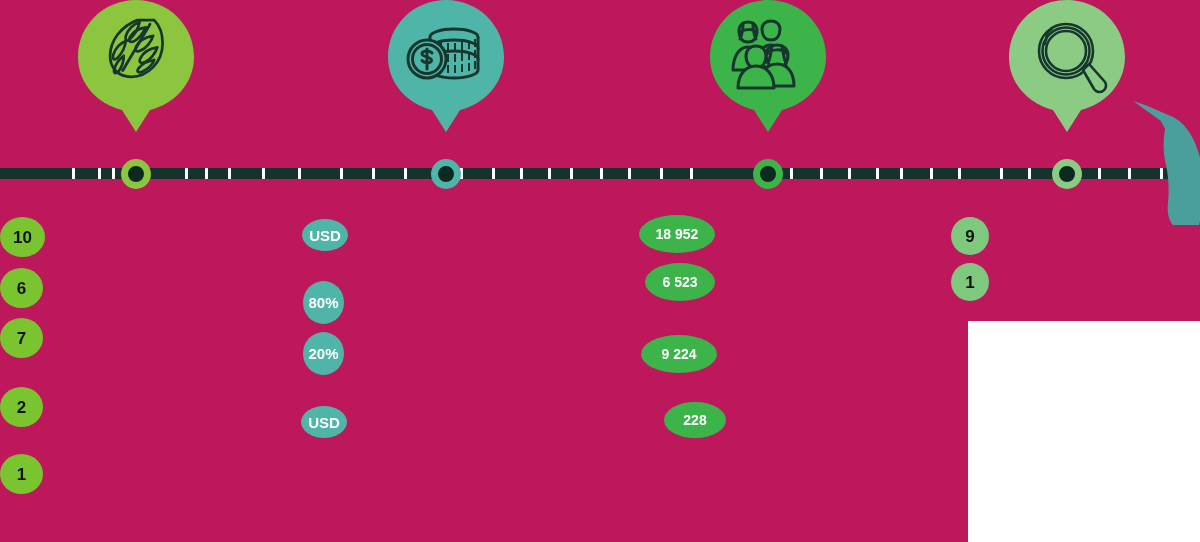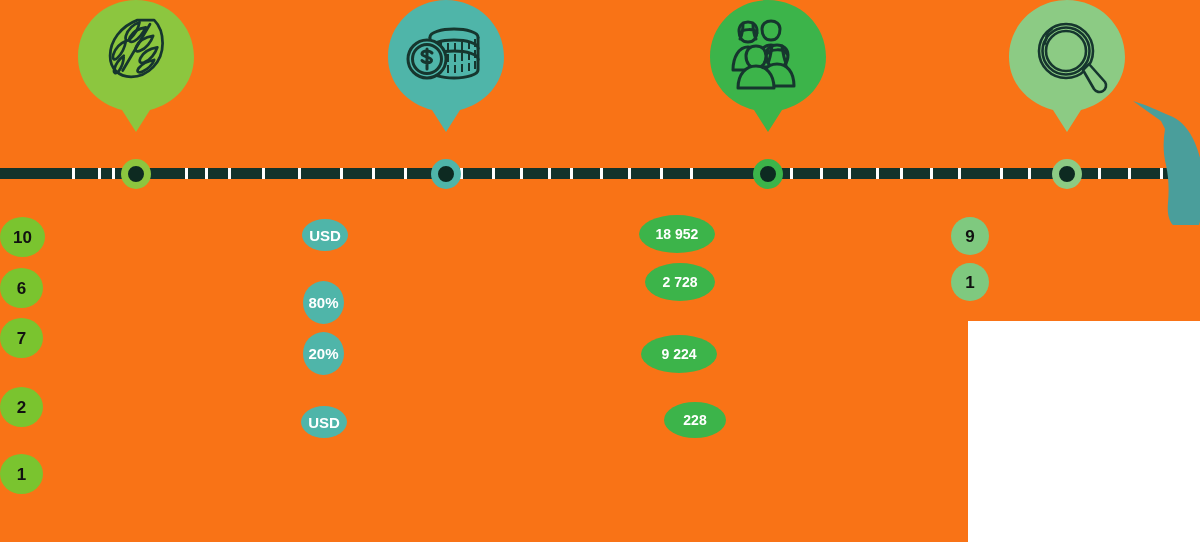--- a/index.html
+++ b/index.html
@@ -13,21 +13,21 @@
     position: relative;
     overflow: hidden;
     font-family: "Liberation Sans", sans-serif;
     background: #000000;
   }
   #stage {
     position: absolute;
     left: 0; top: 0;
     width: 1200px;
     height: 542px;
-    background: #f97316;
+    background: #be185d;
   }
 
   
   .white-panel {
     position: absolute;
     background: #ffffff;
   }
 
   
   .timeline-bar {
@@ -217,21 +217,21 @@
       <div class="badge col1" style="left: 0px; top: 217px; width: 45px; height: 40px;">10</div>
       <div class="badge col1" style="left: 0px; top: 268px; width: 43px; height: 40px;">6</div>
       <div class="badge col1" style="left: 0px; top: 318px; width: 43px; height: 40px;">7</div>
       <div class="badge col1" style="left: 0px; top: 387px; width: 43px; height: 40px;">2</div>
       <div class="badge col1" style="left: 0px; top: 454px; width: 43px; height: 40px;">1</div>
       <div class="badge col2" style="left: 302px; top: 219px; width: 46px; height: 32px;">USD</div>
       <div class="badge col2" style="left: 303px; top: 281px; width: 41px; height: 43px;">80%</div>
       <div class="badge col2" style="left: 303px; top: 332px; width: 41px; height: 43px;">20%</div>
       <div class="badge col2" style="left: 301px; top: 406px; width: 46px; height: 32px;">USD</div>
       <div class="badge col3" style="left: 639px; top: 215px; width: 76px; height: 38px;">18 952</div>
-      <div class="badge col3" style="left: 645px; top: 263px; width: 70px; height: 38px;">2 728</div>
+      <div class="badge col3" style="left: 645px; top: 263px; width: 70px; height: 38px;">6 523</div>
       <div class="badge col3" style="left: 641px; top: 335px; width: 76px; height: 38px;">9 224</div>
       <div class="badge col3" style="left: 664px; top: 402px; width: 62px; height: 36px;">228</div>
       <div class="badge col4" style="left: 951px; top: 217px; width: 38px; height: 38px;">9</div>
       <div class="badge col4" style="left: 951px; top: 263px; width: 38px; height: 38px;">1</div>
     </div>
 
   <div class="bird" id="bird" style="left: 1133px; top: 95px; width: 72px; height: 130px;">
     <svg viewBox="0 0 72 130" xmlns="http://www.w3.org/2000/svg" width="72" height="130">
       <path id="bird-path" d="M0,6 L28,26 L32,34 C30,46 30,58 33,70 C36,84 36,96 35,108 C34,118 36,126 40,130 L66,130 C69,120 71,108 71,96 C71,78 68,62 62,48 C56,34 48,26 40,22 C33,19 22,14 12,10 Z" fill="#4a9e9b"></path>
     </svg>

